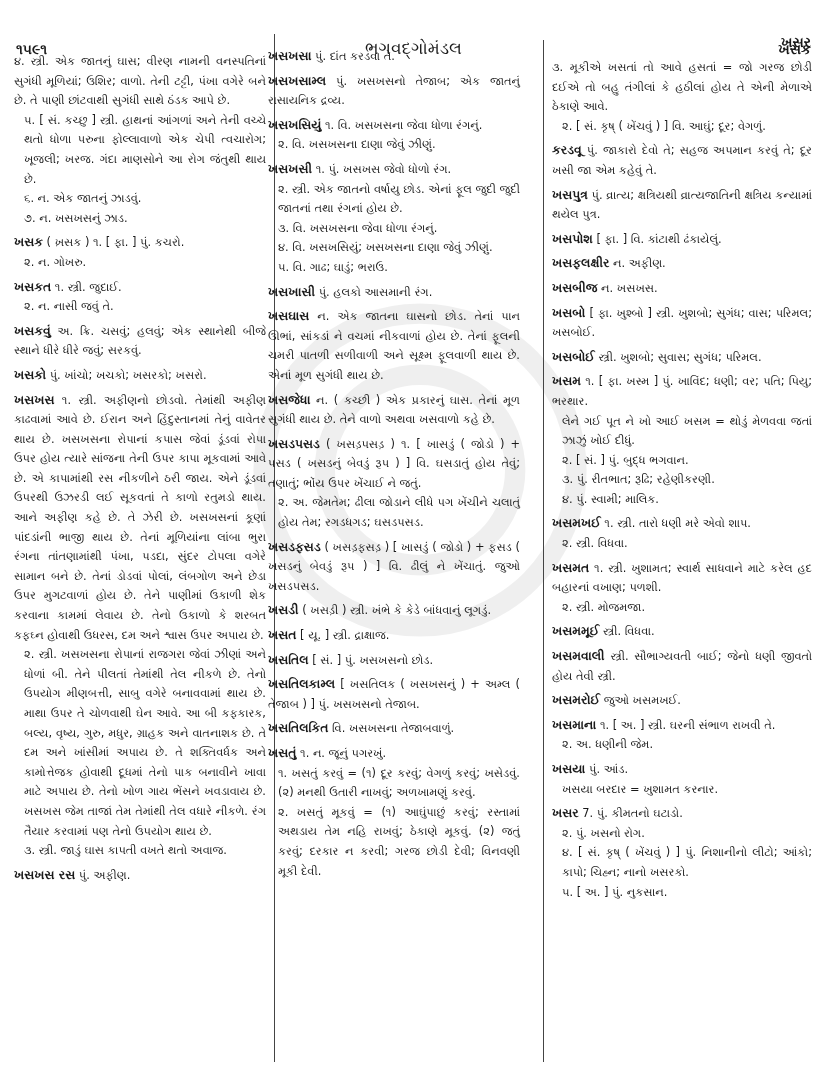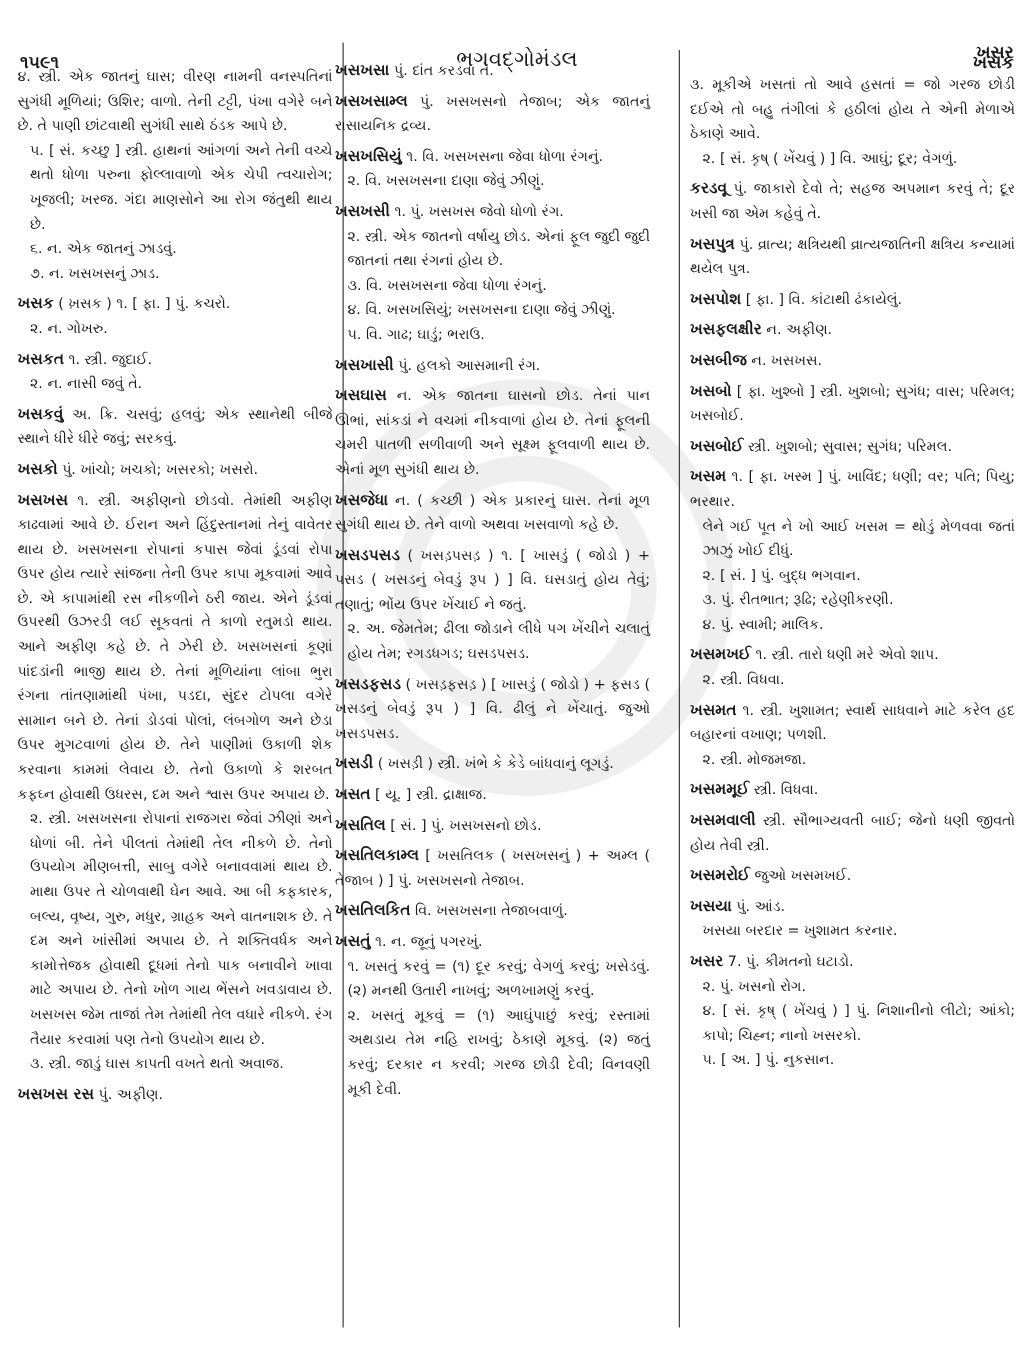--- a/index.html
+++ b/index.html
@@ -183,20 +183,24 @@
     <div class="entry">
       <p class="body"><span class="hw">ખસમમૂઈ</span> <span>સ્ત્રી. વિધવા.</span></p>
     </div>
     <div class="entry">
       <p class="body"><span class="hw">ખસમવાલી</span> <span>સ્ત્રી. સૌભાગ્યવતી બાઈ; જેનો ધણી જીવતો હોય તેવી સ્ત્રી.</span></p>
     </div>
     <div class="entry">
       <p class="body"><span class="hw">ખસમરોઈ</span> <span>જુઓ ખસમખઈ.</span></p>
     </div>
     <div class="entry">
+      <p class="body"><span class="hw">ખસમાના</span> <span>૧. [ અ. ] સ્ત્રી. ઘરની સંભાળ રાખવી તે.</span></p>
+      <p class="sense"><span>૨. અ. ધણીની જેમ.</span></p>
+    </div>
+    <div class="entry">
       <p class="body"><span class="hw">ખસયા</span> <span>પું. આંડ.</span></p>
       <p class="sense"><span>ખસયા બરદાર = ખુશામત કરનાર.</span></p>
     </div>
     <div class="entry">
       <p class="body"><span class="hw">ખસર</span> <span>7. પું. કીમતનો ઘટાડો.</span></p>
       <p class="sense"><span>૨. પું. ખસનો રોગ.</span></p>
       <p class="sense"><span>૪. [ સં. કૃષ્ ( ખેંચવું ) ] પું. નિશાનીનો લીટો; આંકો; કાપો; ચિહ્ન; નાનો ખસરકો.</span></p>
       <p class="sense"><span>૫. [ અ. ] પું. નુકસાન.</span></p>
     </div>
   </div>

